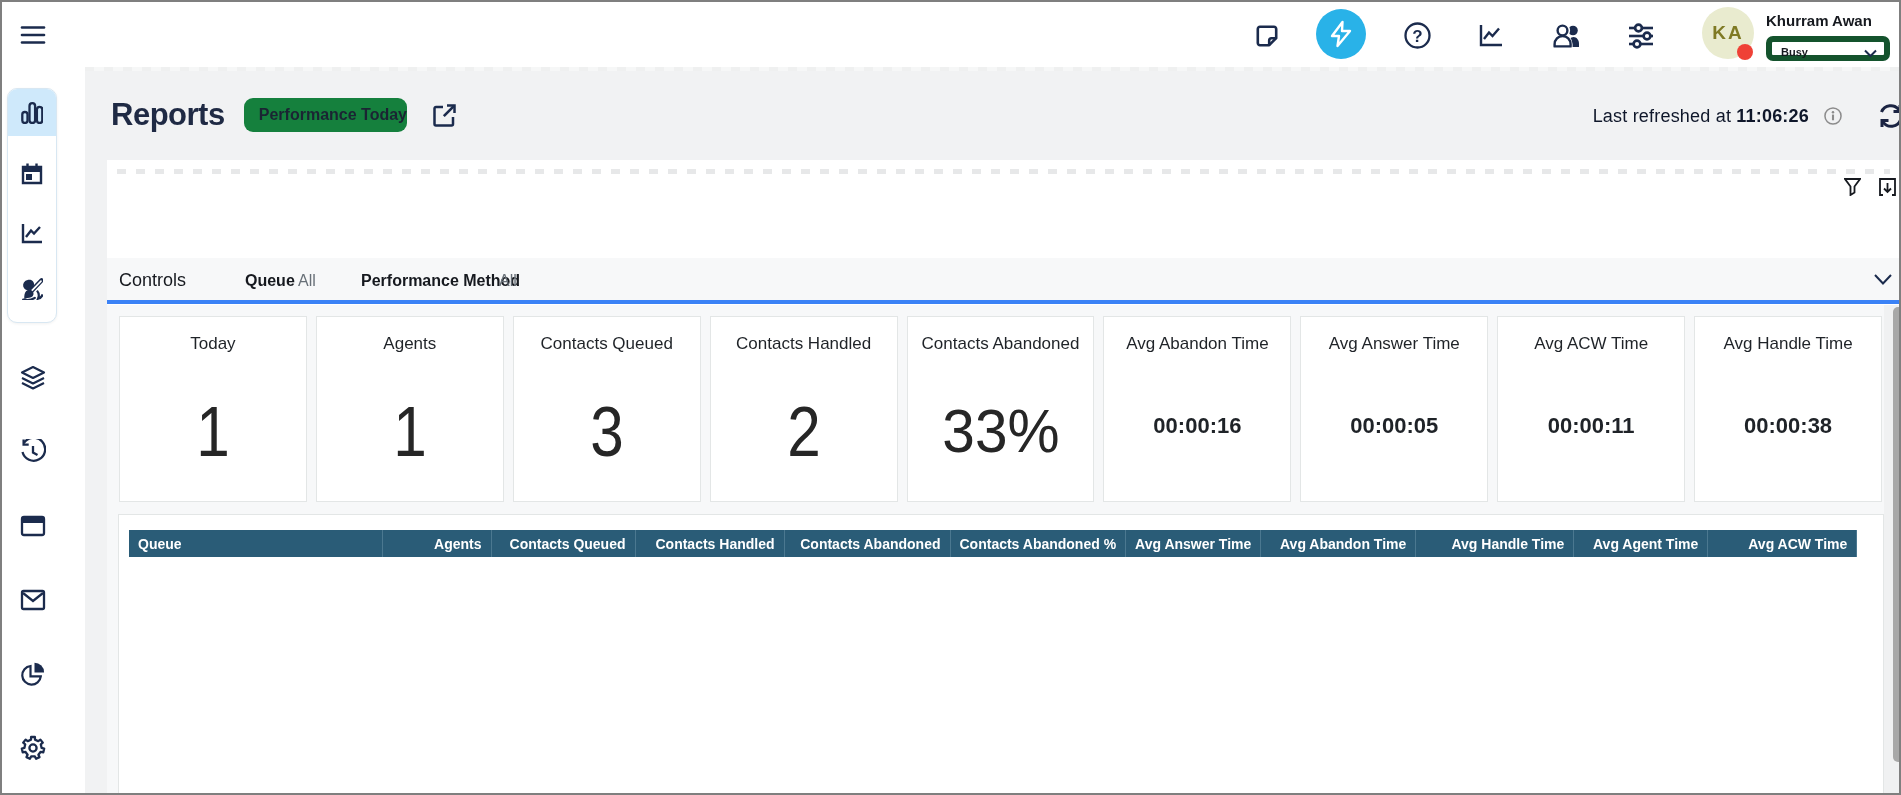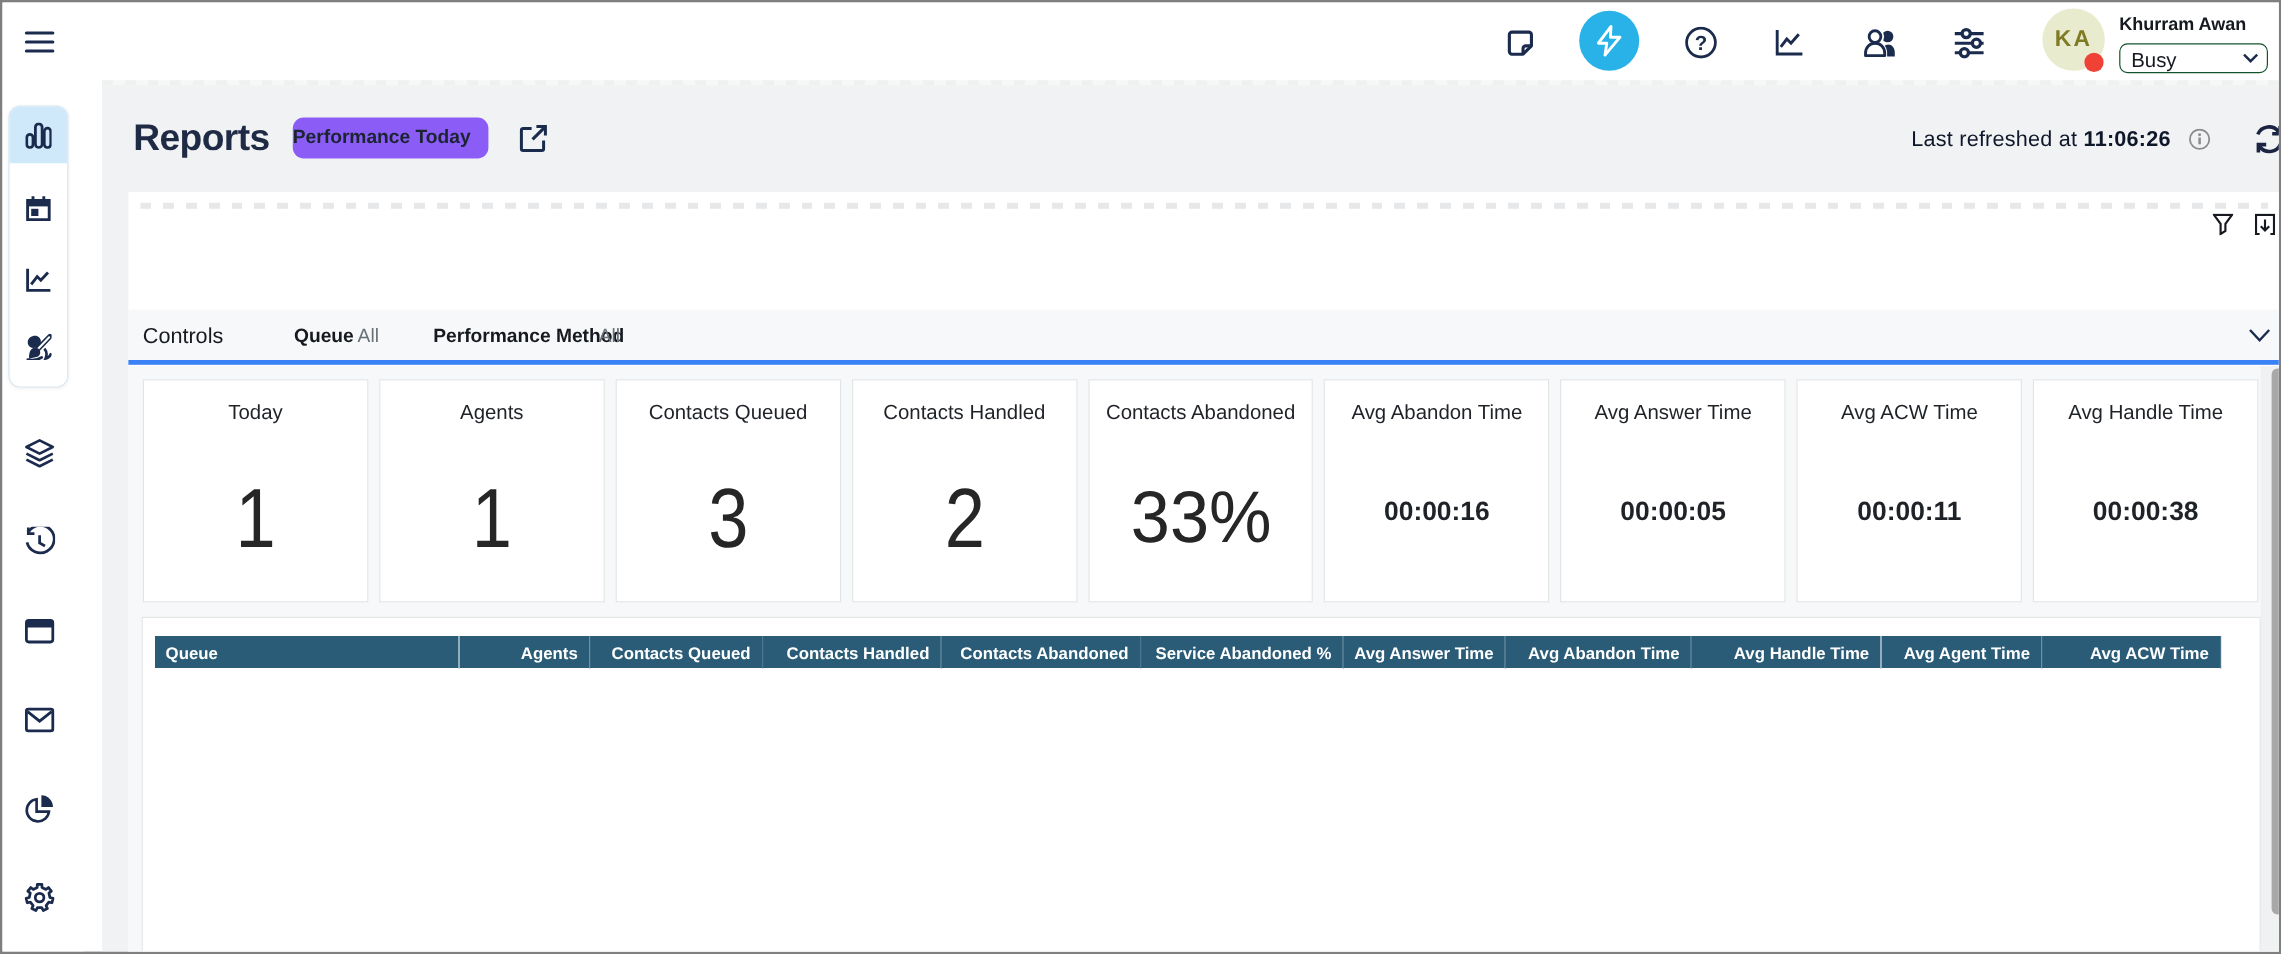--- a/index.html
+++ b/index.html
@@ -14,35 +14,35 @@
 
 #topbar { position:absolute; left:0; top:0; width:1897px; height:65px; background:#fff; }
 #hamburger { position:absolute; left:18px; top:22px; }
 #topicons { position:absolute; left:0; top:0; width:1897px; height:65px; }
 .tico { position:absolute; top:20px; width:26px; height:26px; }
 #bluecirc { position:absolute; left:1314px; top:7px; width:50px; height:50px; border-radius:50%; background:#29b2e8; }
 #bluecirc svg { position:absolute; left:12px; top:11px; }
 #avatar { position:absolute; left:1700px; top:5px; width:52px; height:52px; border-radius:50%; background:#e9ebcf; text-align:center; line-height:52px; font-weight:bold; font-size:19px; letter-spacing:2px; color:#7f7a24; }
 #reddot { position:absolute; left:1735px; top:42px; width:16px; height:16px; border-radius:50%; background:#ef4136; }
 #username { position:absolute; left:1764px; top:10px; white-space:nowrap; font-weight:bold; font-size:15px; color:#16191f; }
-#busysel { position:absolute; left:1764px; top:34px; width:124px; height:25px; border:1px solid #14532d; border-radius:7px; background:#fff; font-size:17px; color:#16191f; }
+#busysel { position:absolute; left:1764px; top:34px; width:124px; height:25px; border:6px solid #14532d; border-radius:7px; background:#fff; font-size:11px; color:#16191f;font-weight:bold; }
 #busysel span { position:absolute; left:9px; top:4px; }
 #busysel svg { position:absolute; right:7px; top:7px; }
 
 #side { position:absolute; left:0; top:65px; width:68px; height:726px; background:#fff; }
 #sidenav { position:absolute; left:5px; top:21px; width:50px; height:235px; background:#fff; border:1px solid #d8e7f2; border-radius:10px; box-shadow:0 1px 3px rgba(0,0,0,.06); }
 #sidenav .active { position:absolute; left:0px; top:0px; width:48px; height:47px; background:#cfe9fb; border-radius:9px 9px 0 0; }
 .snico { position:absolute; left:13px; width:22px; height:22px; }
 .sico { position:absolute; left:18px; width:26px; height:26px; }
 
 #main { position:absolute; left:83px; top:65px; width:1829px; height:726px; background:#f1f2f3; }
 #pagehead { position:absolute; left:0; top:0; width:100%; height:95px; }
 #maindash { position:absolute; left:0; top:0; width:100%; height:4px; background:repeating-linear-gradient(90deg,#eff0f0 0 9px,#f6f7f7 9px 19px); }
 h1 { position:absolute; left:26px; top:30px; font-size:31px; color:#1f2a44; letter-spacing:-0.5px; }
-#pill { position:absolute; left:159px; top:31px; width:163px; height:34px; background:#8b5cf6; border-radius:9px; text-align:left; line-height:34px; font-weight:bold; font-size:16px; color:#1b2433; }
+#pill { position:absolute; left:159px; top:31px; width:163px; height:34px; background:#15803d; border-radius:9px; text-align:right; line-height:34px; font-weight:bold; font-size:16px; color:#1b2433; }
 #extlink { position:absolute; left:347px; top:36px; }
 #refreshrow { position:absolute; right:0; top:0; width:100%; height:95px; font-size:18px; color:#0f172a; }
 #lrtext { position:absolute; right:105px; top:39px; white-space:nowrap; letter-spacing:0.2px; }
 #inficon { position:absolute; right:72px; top:40px; }
 #reficon { position:absolute; right:11px; top:37px; }
 
 #panel { position:absolute; left:22px; top:93px; width:1797px; height:633px; background:#fff; }
 #dashes { position:absolute; left:10px; top:9px; right:14px; height:5px;
   background:repeating-linear-gradient(90deg,#e7e8e9 0 9px,transparent 9px 19px); }
 #fdicons svg { position:absolute; top:18px; }
@@ -299,21 +299,21 @@
               <col style="width:134px">
               <col style="width:149px">
             </colgroup>
           <tbody>
               <tr>
                 <th>Queue</th>
                 <th>Agents</th>
                 <th>Contacts Queued</th>
                 <th>Contacts Handled</th>
                 <th>Contacts Abandoned</th>
-                <th>Service Abandoned %</th>
+                <th>Contacts Abandoned %</th>
                 <th>Avg Answer Time</th>
                 <th>Avg Abandon Time</th>
                 <th>Avg Handle Time</th>
                 <th>Avg Agent Time</th>
                 <th>Avg ACW Time</th>
               </tr>
         </tbody>
           </table>
       </div>
     </div>

